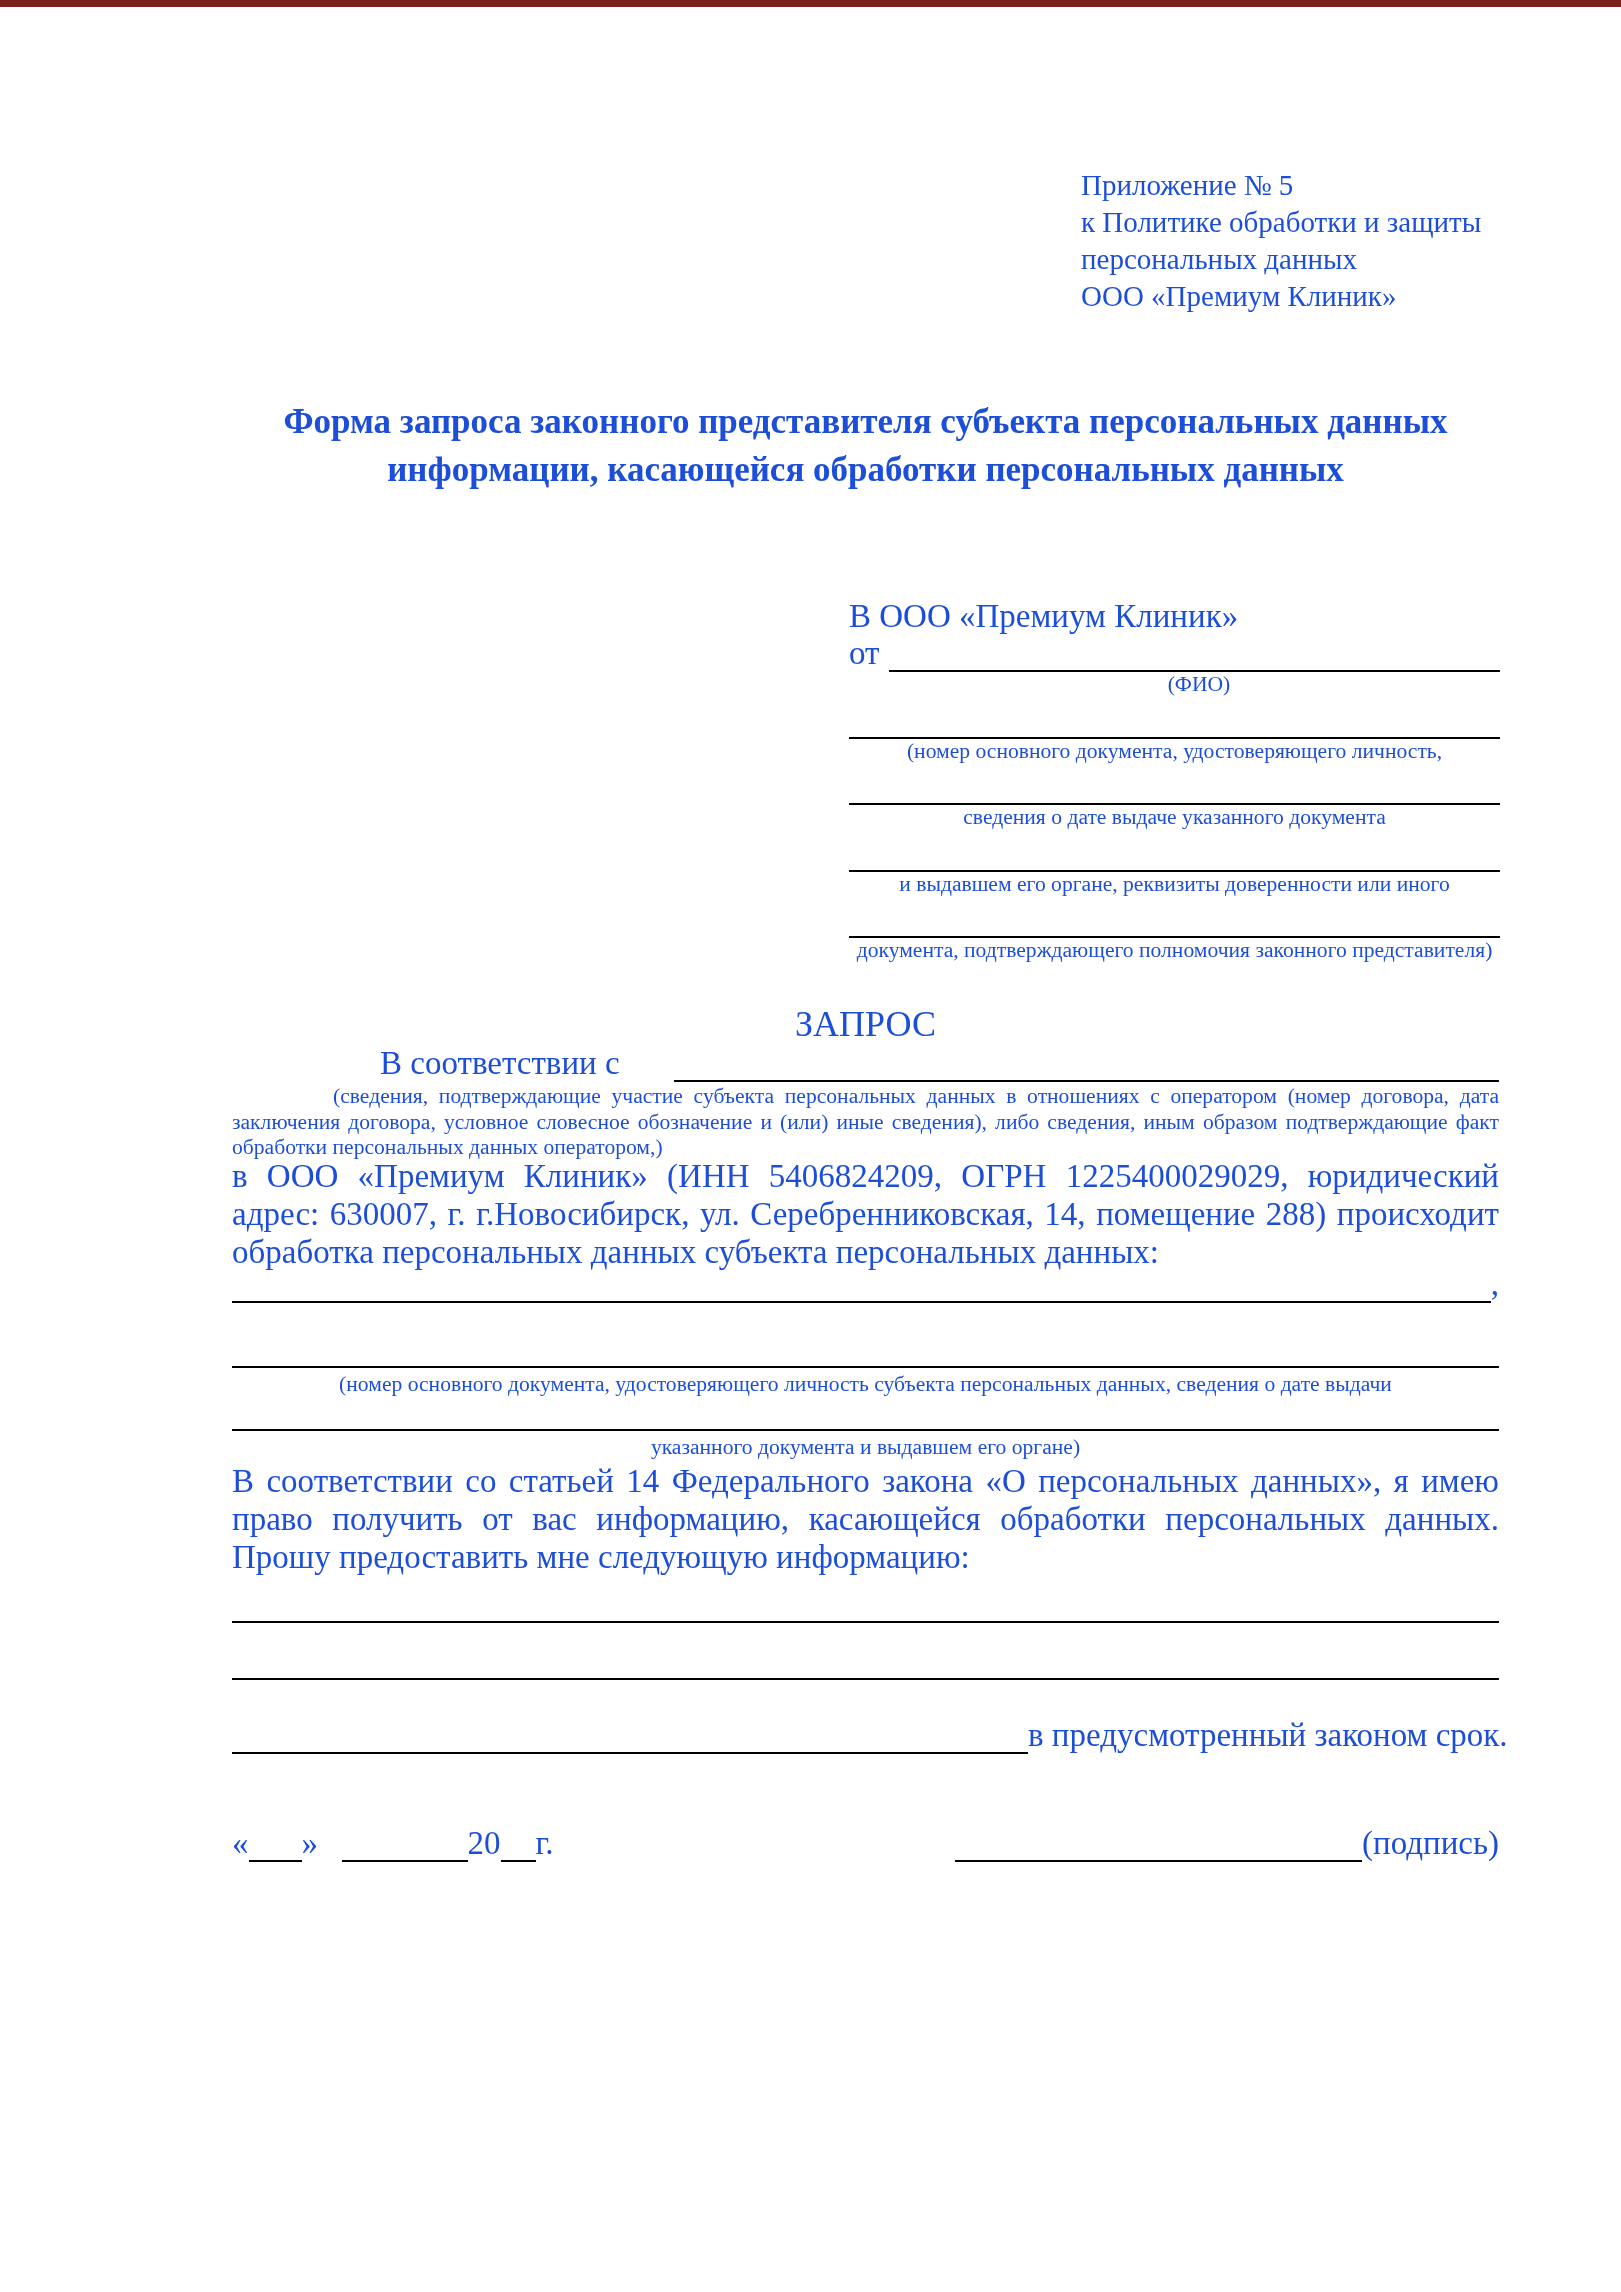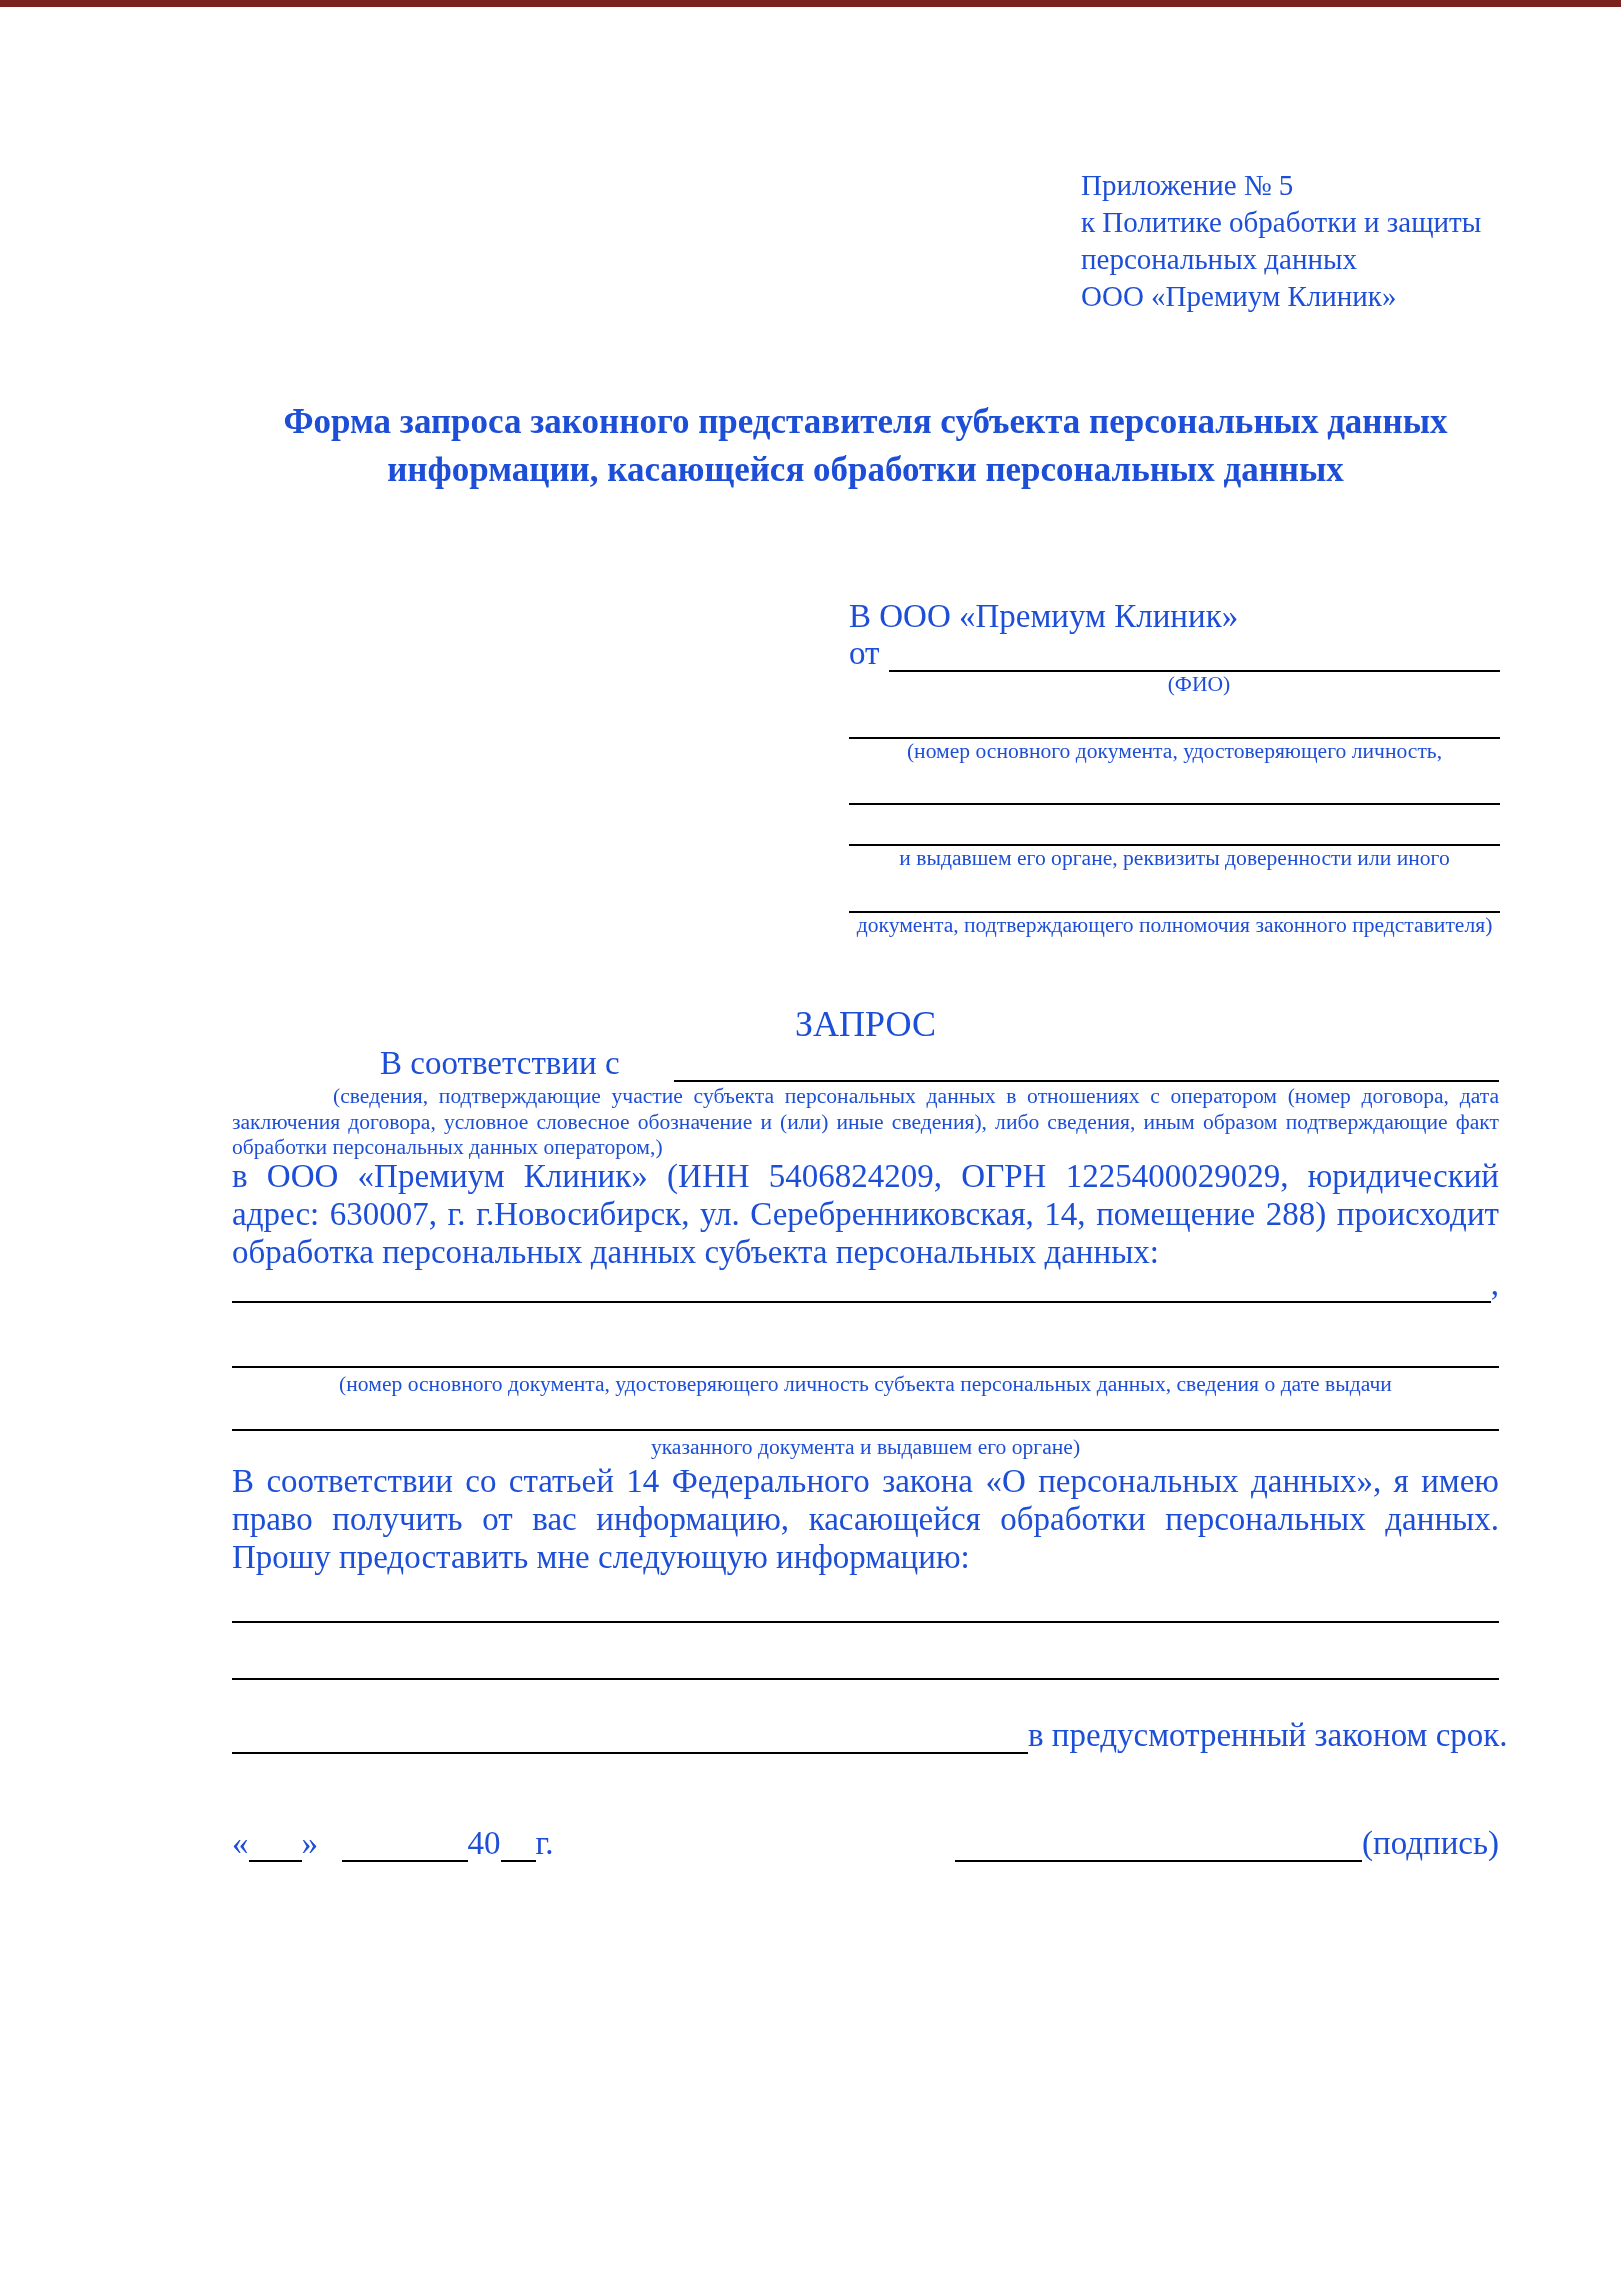--- a/index.html
+++ b/index.html
@@ -107,20 +107,21 @@
     <div class="from-row">
       <span class="from-label">от</span>
       <span class="fill-line"></span>
     </div>
     <div class="cap fio-cap">(ФИО)</div>
 
     <div class="u-row"></div>
     <div class="cap">(номер основного документа, удостоверяющего личность,</div>
 
     <div class="u-row"></div>
+    <div class="cap">сведения о дате выдаче указанного документа</div>
 
     <div class="u-row"></div>
     <div class="cap">и выдавшем его органе, реквизиты доверенности или иного</div>
 
     <div class="u-row"></div>
     <div class="cap">документа, подтверждающего полномочия законного представителя)</div>
   </div>
 
   <div class="abs col zapros">ЗАПРОС</div>
 
@@ -155,21 +156,21 @@
     <span class="deadline">в предусмотренный законом срок.</span>
   </div>
 
   <div class="abs col sign-row">
     <div class="sign-left">
       <span class="nowrap">«</span>
       <span class="u day"></span>
       <span class="nowrap">»</span>
       <span class="sp"></span>
       <span class="u month"></span>
-      <span class="nowrap">40</span>
+      <span class="nowrap">20</span>
       <span class="u yr"></span>
       <span class="nowrap">г.</span>
     </div>
     <div class="sign-right">
       <span class="u sig"></span>
       <span class="nowrap">(подпись)</span>
     </div>
   </div>
 </div>
 

